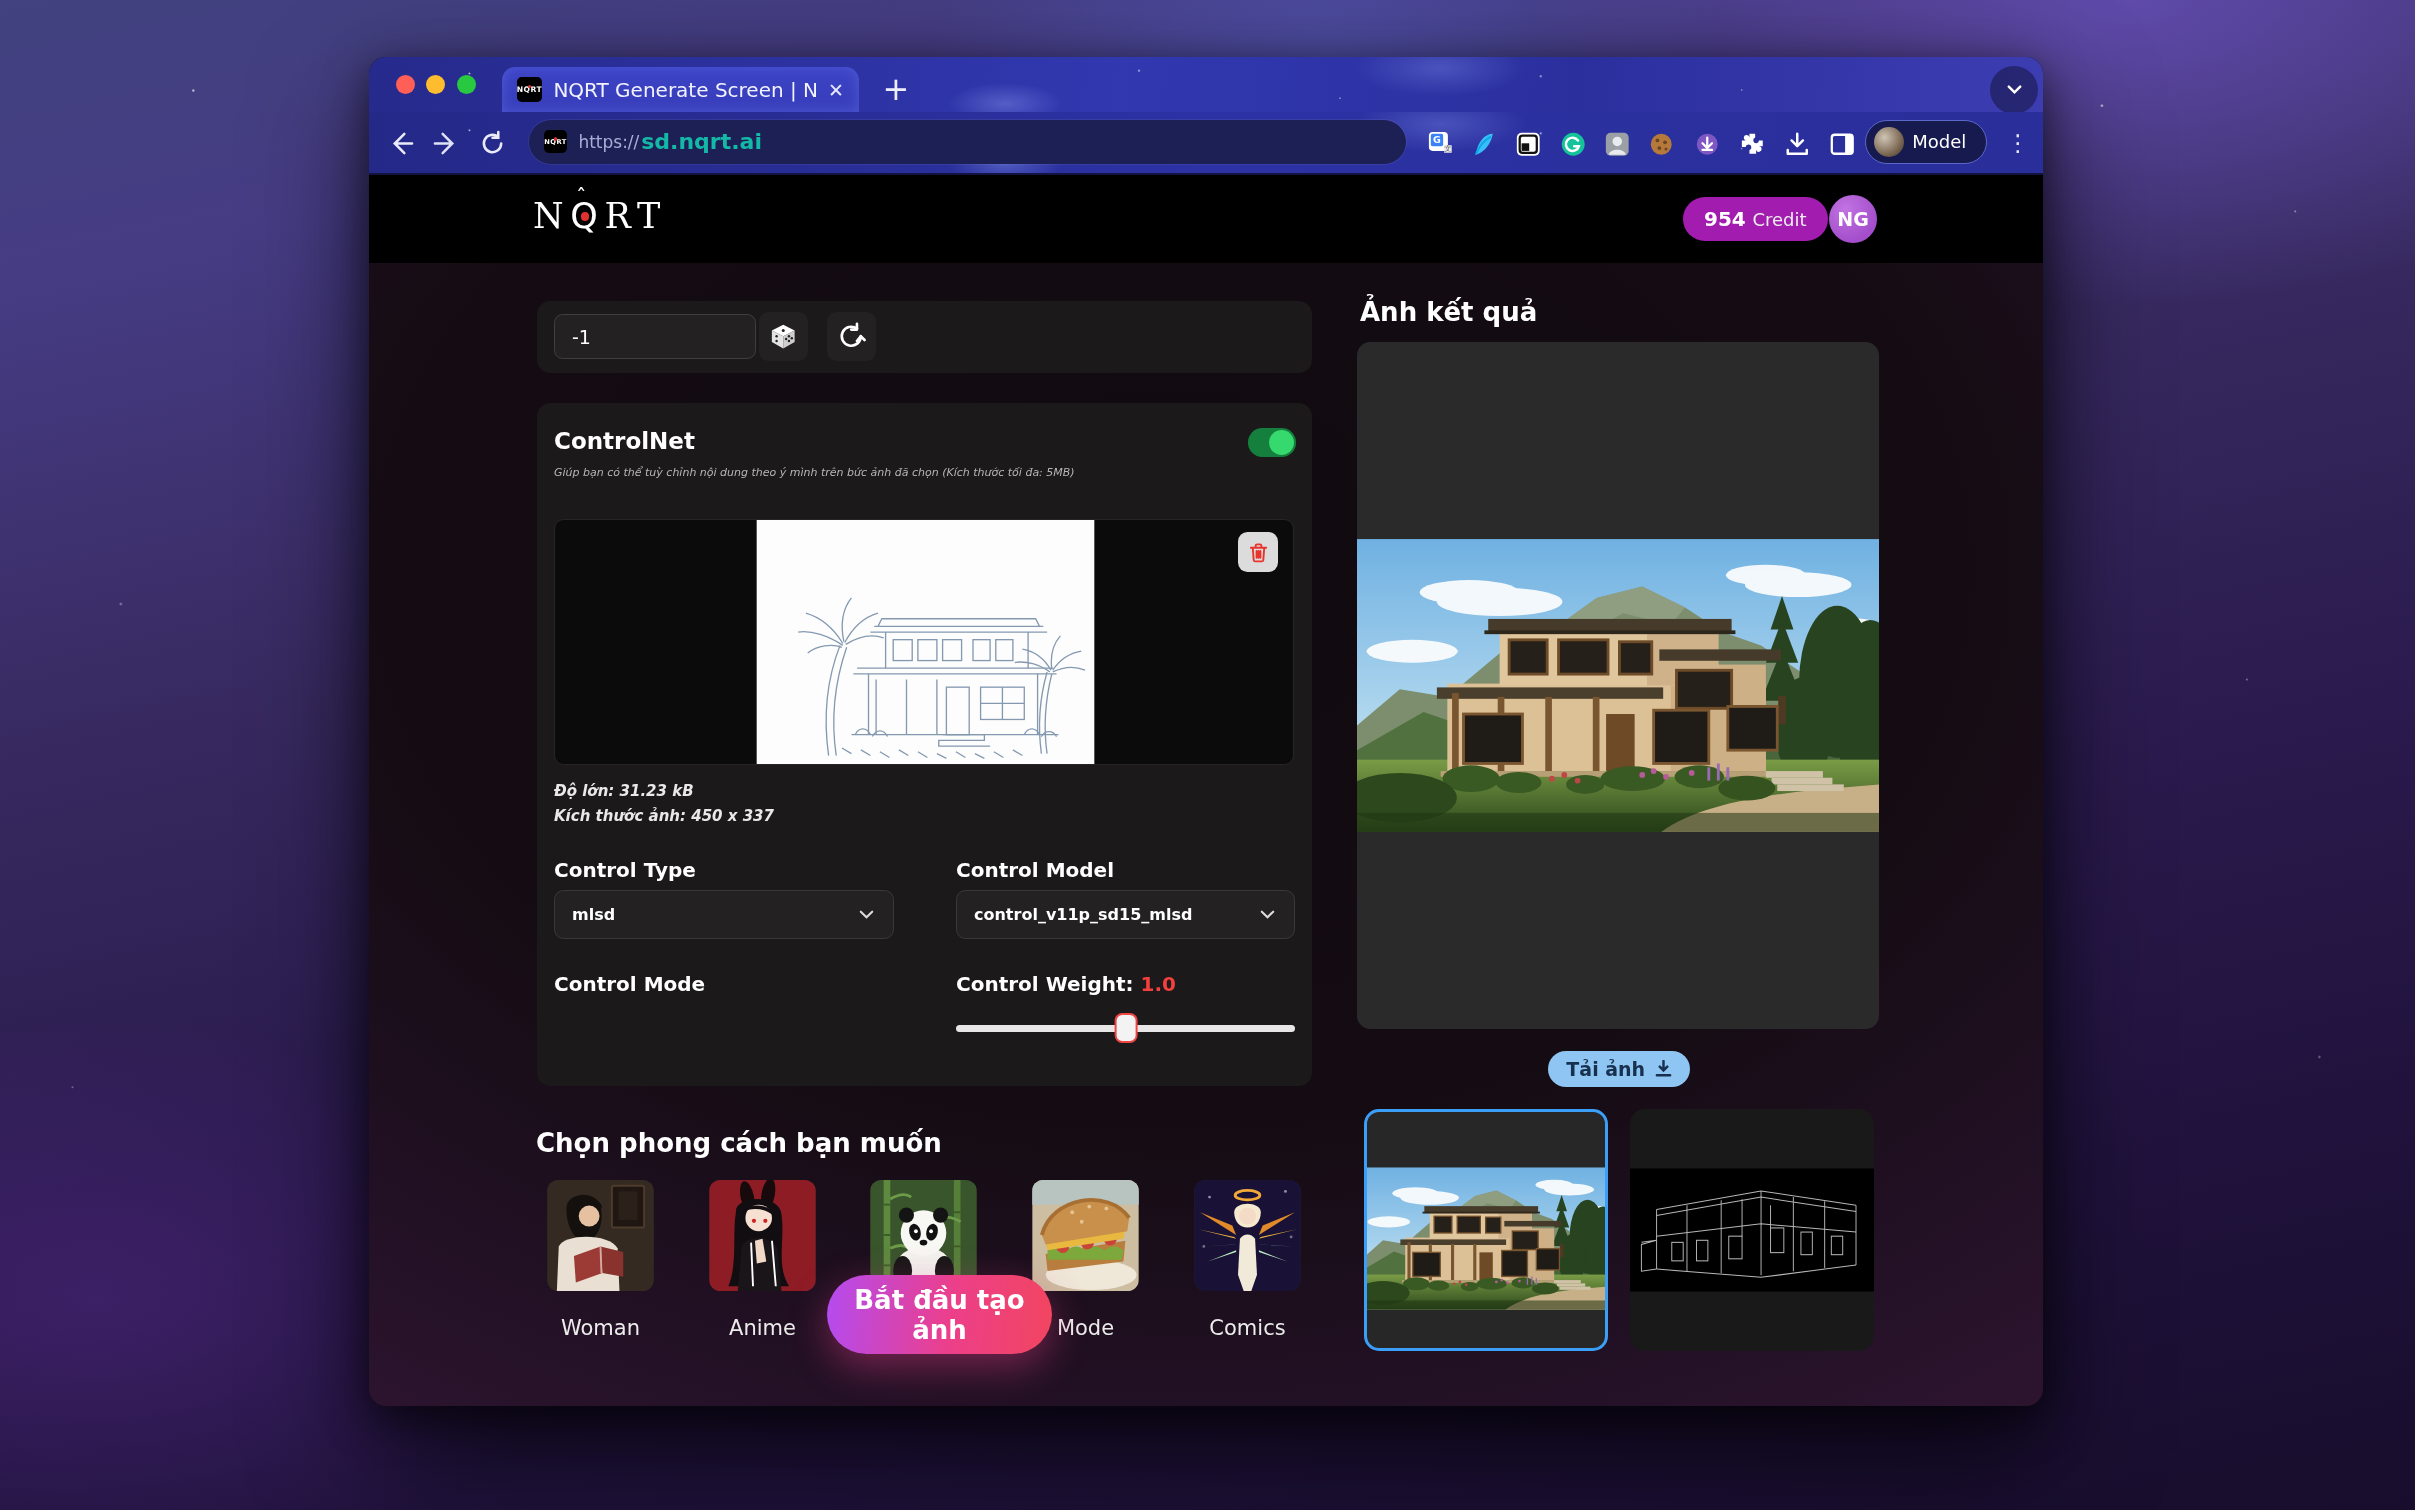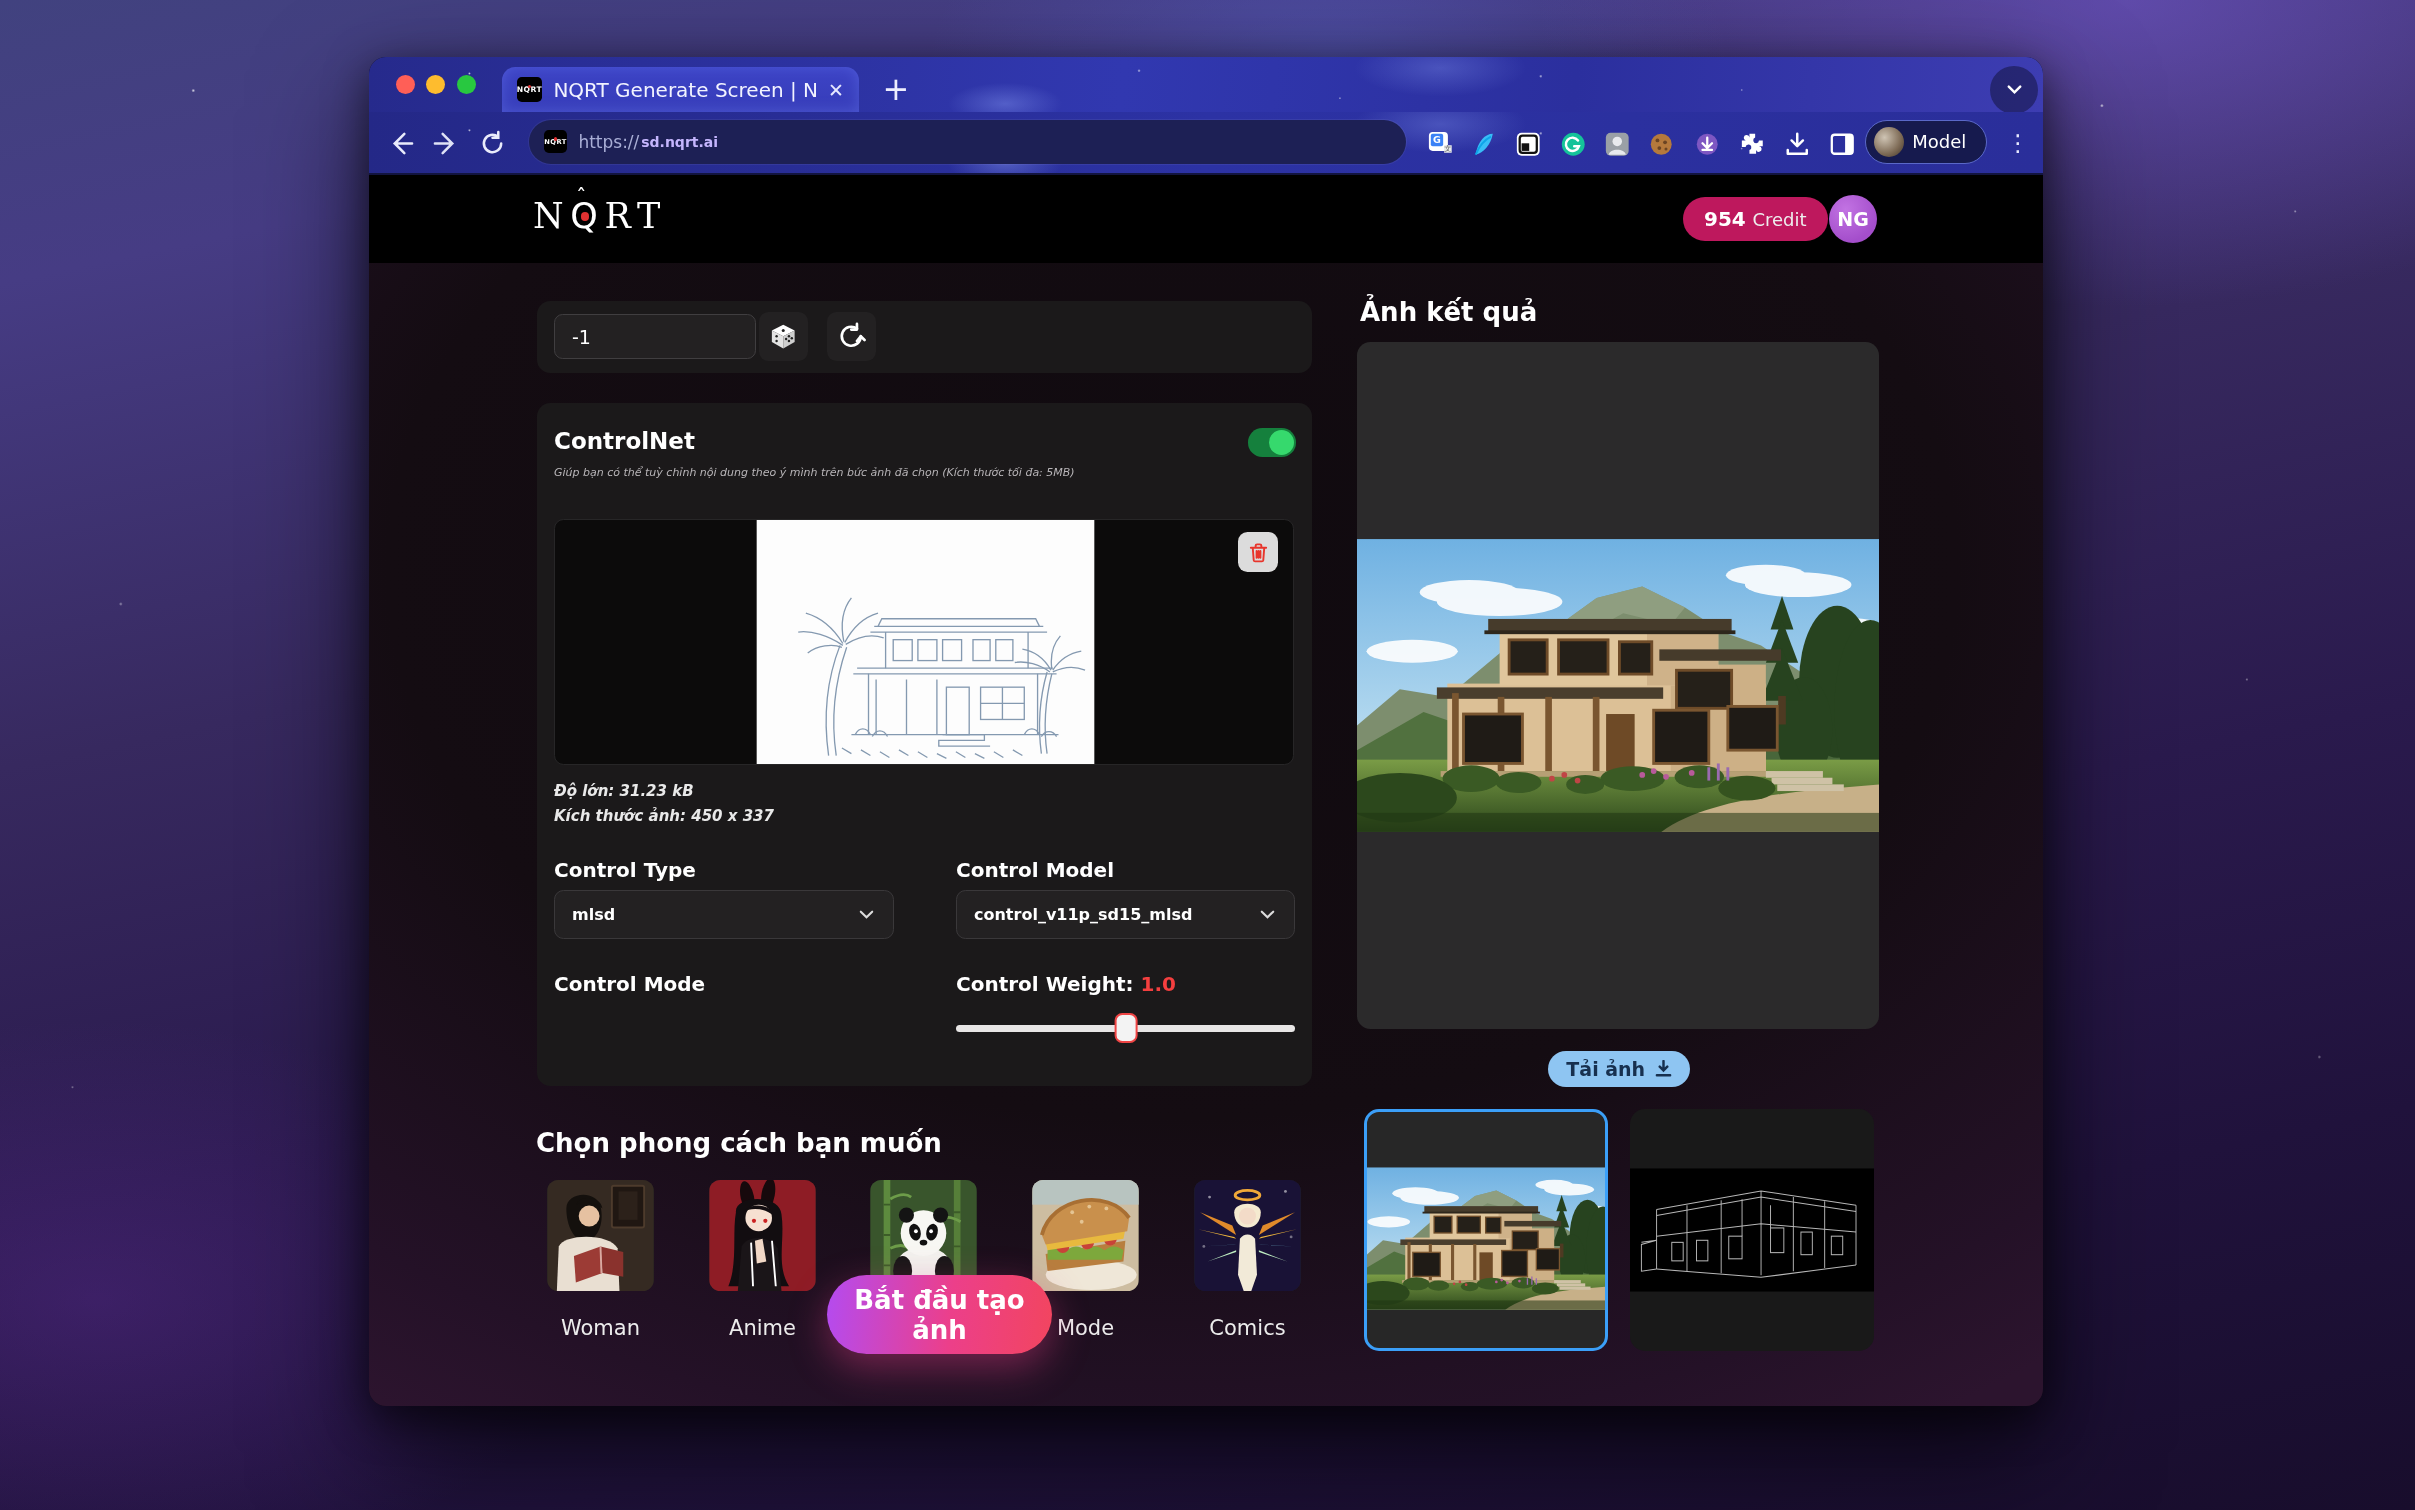--- a/index.html
+++ b/index.html
@@ -41,36 +41,36 @@
   .tab-close{color:#e7e9ff;font-size:19px;flex:0 0 auto;cursor:default;}
   .newtab{position:absolute;left:506px;top:11.4px;width:42px;height:42px;color:#eef;font-size:32px;display:flex;align-items:center;justify-content:center;}
   .tabsearch{position:absolute;left:1621px;top:8.6px;width:48px;height:48px;border-radius:50%;background:rgba(10,10,40,.45);display:flex;align-items:center;justify-content:center;}
   
   .toolbar{position:absolute;left:0;top:55px;width:100%;height:63px;
     background:linear-gradient(95deg,#242887,#2c32a4 50%,#2a2e9a);border-bottom:2.9px solid #12143f;}
   .navbtn{position:absolute;top:11.4px;width:40px;height:40px;display:flex;align-items:center;justify-content:center;}
   .urlbar{position:absolute;left:160px;top:7.6px;width:877px;height:44px;border-radius:22px;background:#1d2055;
     display:flex;align-items:center;padding:0 15px;gap:11.4px;box-shadow:0 0 0 1px rgba(255,255,255,.06);}
   .urlbar .proto{color:#a9aed6;font-size:17px;text-align:center;}
-  .urlbar .domain{color:#c4b5fd;font-size:14px;font-weight:600;margin-left:-9.5px;}
+  .urlbar .domain{color:#14b8a6;font-size:22px;font-weight:600;margin-left:-9.5px;}
   .extbtn{position:absolute;top:15px;width:34px;height:34px;display:flex;align-items:center;justify-content:center;}
   .profilepill{position:absolute;left:1496px;top:7.6px;width:122px;height:44px;border-radius:22px;background:#161a4e;
     border:1.9px solid #5a68c8;display:flex;align-items:center;gap:8.6px;padding:0 7.6px;}
   .profilepill .pav{width:30px;height:30px;border-radius:50%;background:radial-gradient(circle at 35% 35%,#cfc4b4,#7d6a55 60%,#3c3026);}
   .profilepill span{color:#fff;font-size:18px;}
   .kebab{position:absolute;left:1630px;top:11.4px;width:38px;height:40px;display:flex;align-items:center;justify-content:center;color:#e8eaff;font-size:23px;letter-spacing:0;}
   
   .page{position:absolute;left:0;top:118px;width:100%;height:1231px;
     background:radial-gradient(1427px 999px at 48% 32%,#100a0f 0%,#140c12 55%,#241127 88%,#2c142e 100%);}
   .site-header{position:absolute;left:0;top:0;width:100%;height:88px;background:#000;}
   .logo{position:absolute;left:164px;top:21px;color:#fff;font-family:"DejaVu Serif",serif;font-size:35px;letter-spacing:6.7px;display:flex;}
   .logo .q{position:relative;}
   .logo .q u{position:absolute;left:5.7px;top:-11.4px;text-decoration:none;font-size:21px;color:#fff;}
   .logo .q i{position:absolute;left:10.5px;top:16px;width:8.6px;height:8.6px;border-radius:50%;background:#e03131;}
-  .creditpill{position:absolute;left:1314px;top:22px;height:44px;border-radius:22px;background:#be185d;display:flex;align-items:center;padding:0 21px;gap:6.7px;}
+  .creditpill{position:absolute;left:1314px;top:22px;height:44px;border-radius:22px;background:#a21caf;display:flex;align-items:center;padding:0 21px;gap:6.7px;}
   .creditpill b{color:#fff;font-size:20px;} .creditpill span{color:#eee;font-size:18px;}
   .avatar{position:absolute;left:1460px;top:20px;width:48px;height:48px;border-radius:50%;
     background:radial-gradient(circle at 35% 30%,#c273e3,#a44ecb 70%);display:flex;align-items:center;justify-content:center;color:#fff;font-size:19px;font-weight:600;}
   
   .card{position:absolute;background:#1b191a;border-radius:13.3px;}
   .seedcard{left:168px;top:126px;width:775px;height:72px;}
   .seedinput{position:absolute;left:17px;top:13.3px;width:202px;height:45px;background:#232122;border:1px solid #403e40;border-radius:8.6px;color:#fff;font-size:19px;padding:0 17px;}
   .toolbtn{position:absolute;top:10.5px;width:49px;height:49px;border-radius:9.5px;background:#232122;display:flex;align-items:center;justify-content:center;}
   .cncard{left:168px;top:228px;width:775px;height:683px;}
   .cn-title{position:absolute;left:17px;top:25px;color:#fff;font-size:23px;font-weight:700;}

